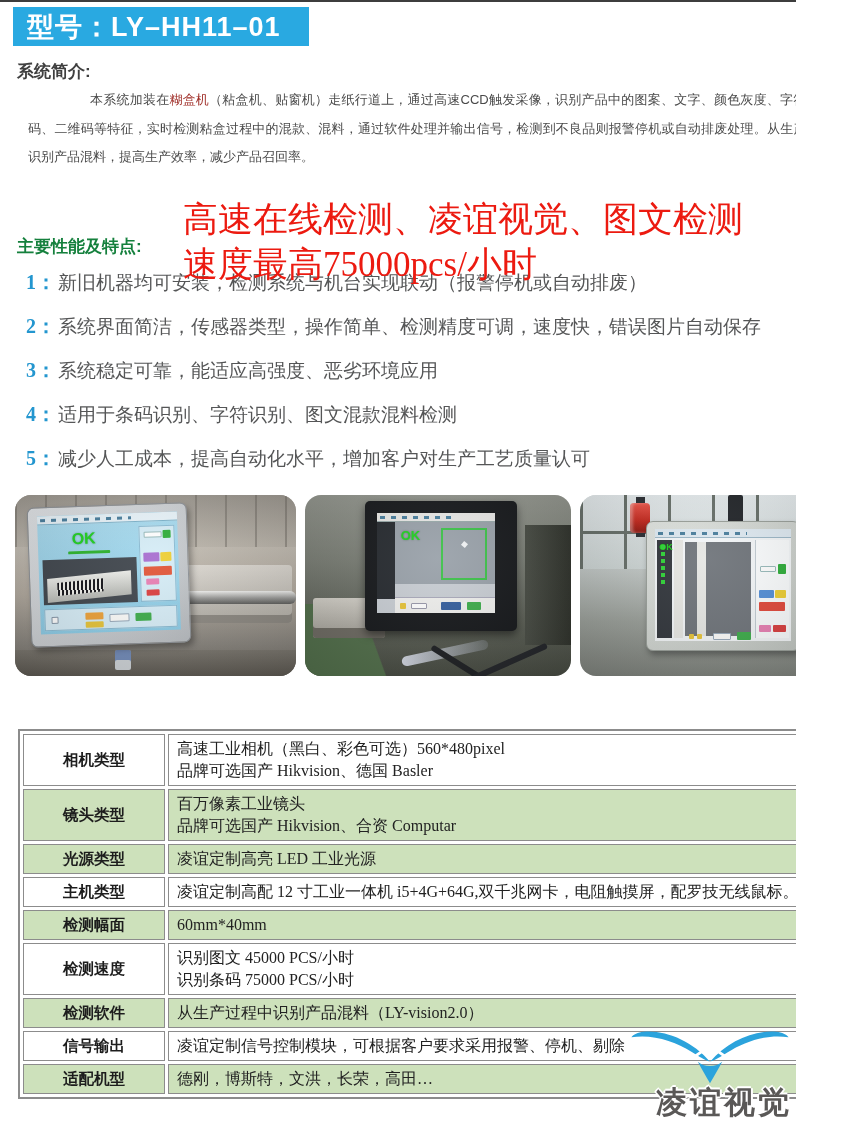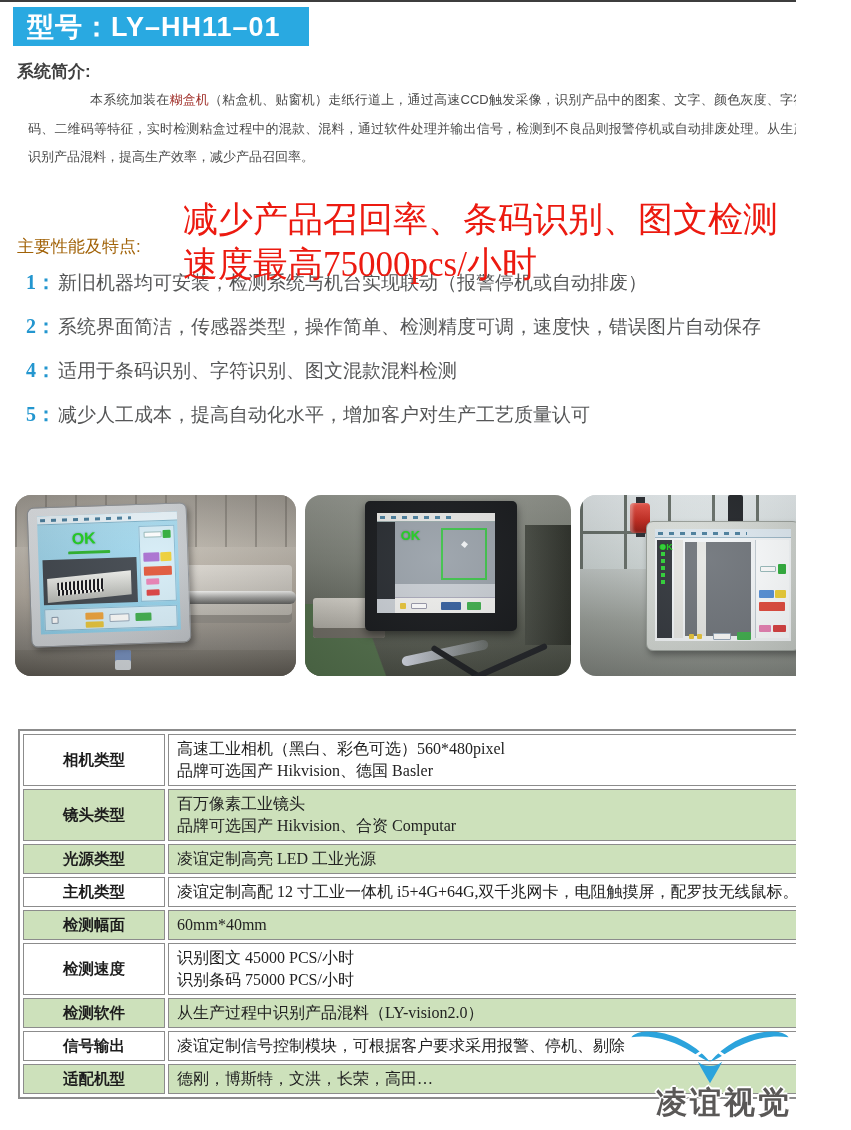--- a/index.html
+++ b/index.html
@@ -8,21 +8,21 @@
           font-family:"Liberation Sans", sans-serif; }
   .topline { position:absolute; top:0; left:0; width:100%; height:2px; background:#3d3d3d; }
 
   
   .model-bar { position:absolute; left:13px; top:7px; width:296px; height:39px; background:#29a9e1;
                display:flex; align-items:center; padding-left:14px; }
   .model-bar span { color:#fff; font-size:27px; font-weight:bold; letter-spacing:1px; }
 
   
   .h-intro { position:absolute; left:17px; top:60px; font-size:17px; font-weight:bold; color:#3f3f3f; }
-  .h-feat  { position:absolute; left:17px; top:235px; font-size:17px; font-weight:normal; color:#a16207;text-align:center; }
+  .h-feat  { position:absolute; left:17px; top:235px; font-size:17px; font-weight:bold; color:#15803d;text-align:center; }
   .h-specs { position:absolute; left:14px; top:690px; font-size:21px; color:#4d4d4d; letter-spacing:1px; }
 
   
   .intro-p { position:absolute; left:28px; top:86px; width:818px; font-size:13px; line-height:28.5px;
              color:#4a4a4a; text-align:justify; text-indent:62px; }
   .intro-p .hl { color:#9e2b25; }
 
   
   .overlay { position:absolute; left:183px; top:197px; z-index:5; color:#ec1a10;
              font-family:"Liberation Serif", serif; font-size:35px; line-height:45px; white-space:nowrap; }
@@ -134,29 +134,30 @@
 
   <div class="model-bar">
     <span>型号：LY–HH11–01</span>
   </div>
 
   <div class="h-intro">系统简介:</div>
 
   <p class="intro-p"><span>本系统加装在</span><span class="hl">糊盒机</span><span>（粘盒机、贴窗机）走纸行道上，通过高速CCD触发采像，识别产品中的图案、文字、颜色灰度、字符、条形码、二维码等特征，实时检测粘盒过程中的混款、混料，通过软件处理并输出信号，检测到不良品则报警停机或自动排废处理。从生产过程中识别产品混料，提高生产效率，减少产品召回率。</span></p>
 
   <div class="overlay">
-    <div>减少产品召回率、条码识别、图文检测</div>
+    <div>高速在线检测、凌谊视觉、图文检测</div>
     <div>速度最高75000pcs/小时</div>
   </div>
 
   <div class="h-feat">主要性能及特点:</div>
 
   <ul class="features">
     <li><span class="num">1：</span><span>新旧机器均可安装，检测系统与机台实现联动（报警停机或自动排废）</span></li>
     <li><span class="num">2：</span><span>系统界面简洁，传感器类型，操作简单、检测精度可调，速度快，错误图片自动保存</span></li>
+    <li><span class="num">3：</span><span>系统稳定可靠，能适应高强度、恶劣环境应用</span></li>
     <li><span class="num">4：</span><span>适用于条码识别、字符识别、图文混款混料检测</span></li>
     <li><span class="num">5：</span><span>减少人工成本，提高自动化水平，增加客户对生产工艺质量认可</span></li>
   </ul>
 
   <div class="photos">
 
     <div class="photo p1">
       <div class="abs ceiling"></div>
       <div class="abs mach1"></div>
       <div class="abs roller"></div>

